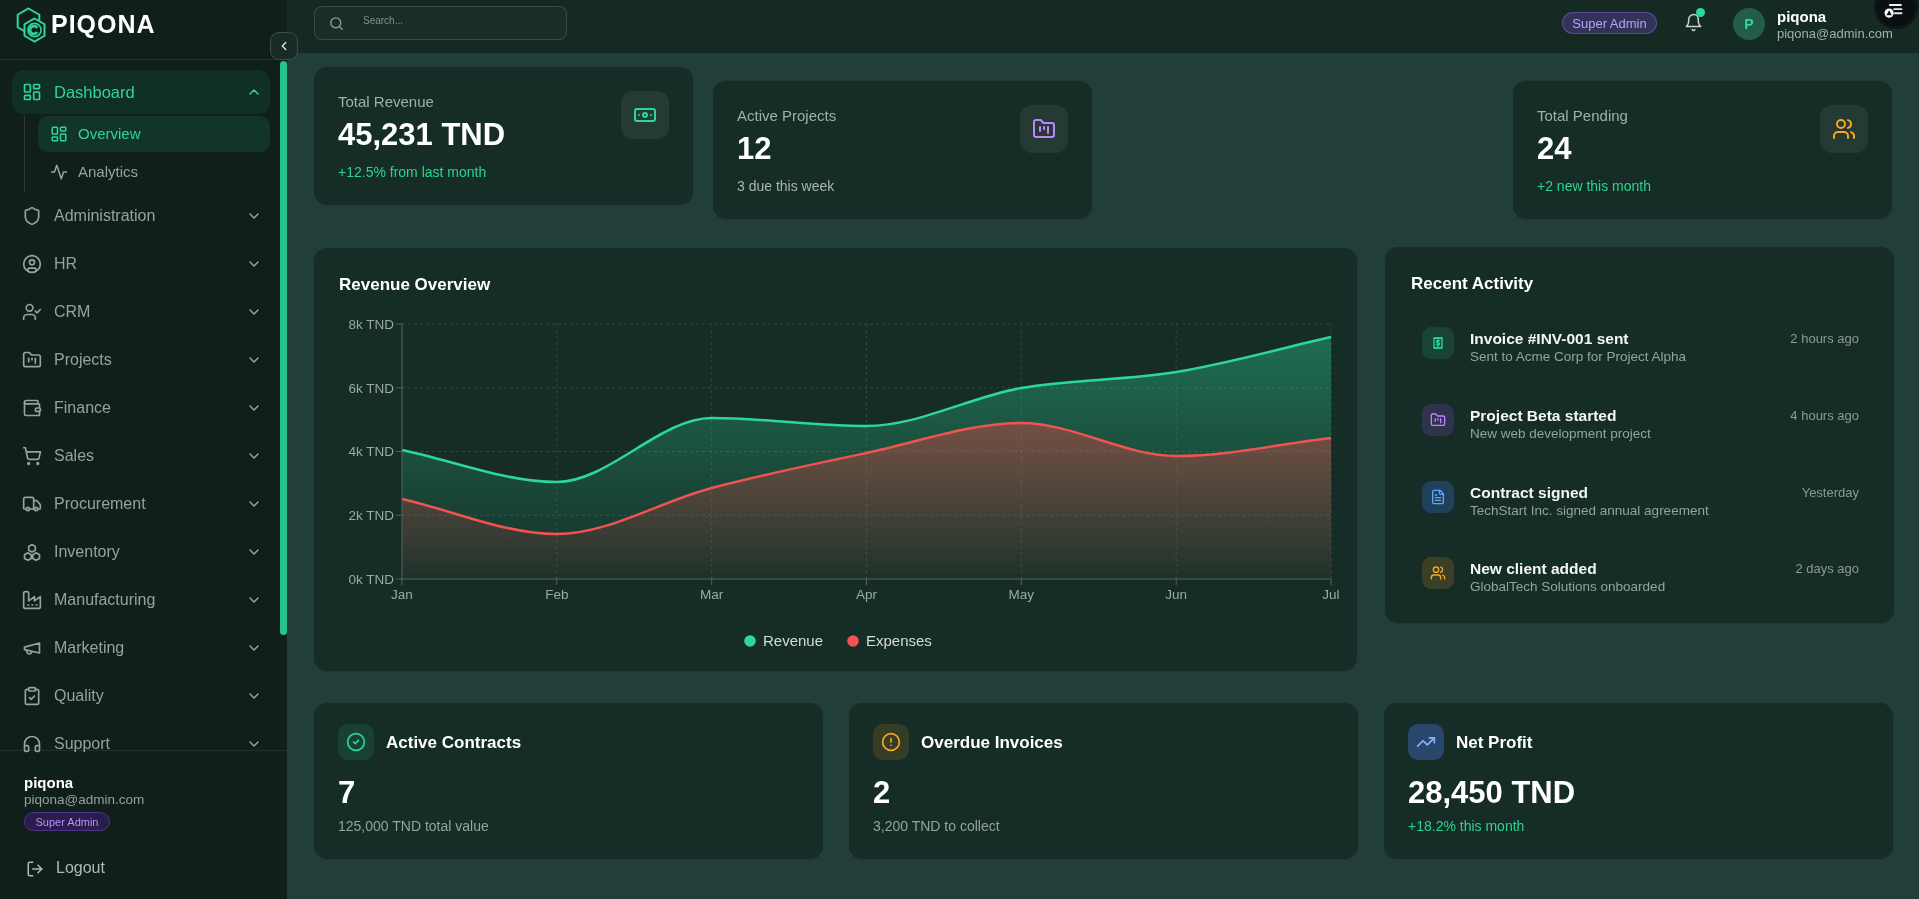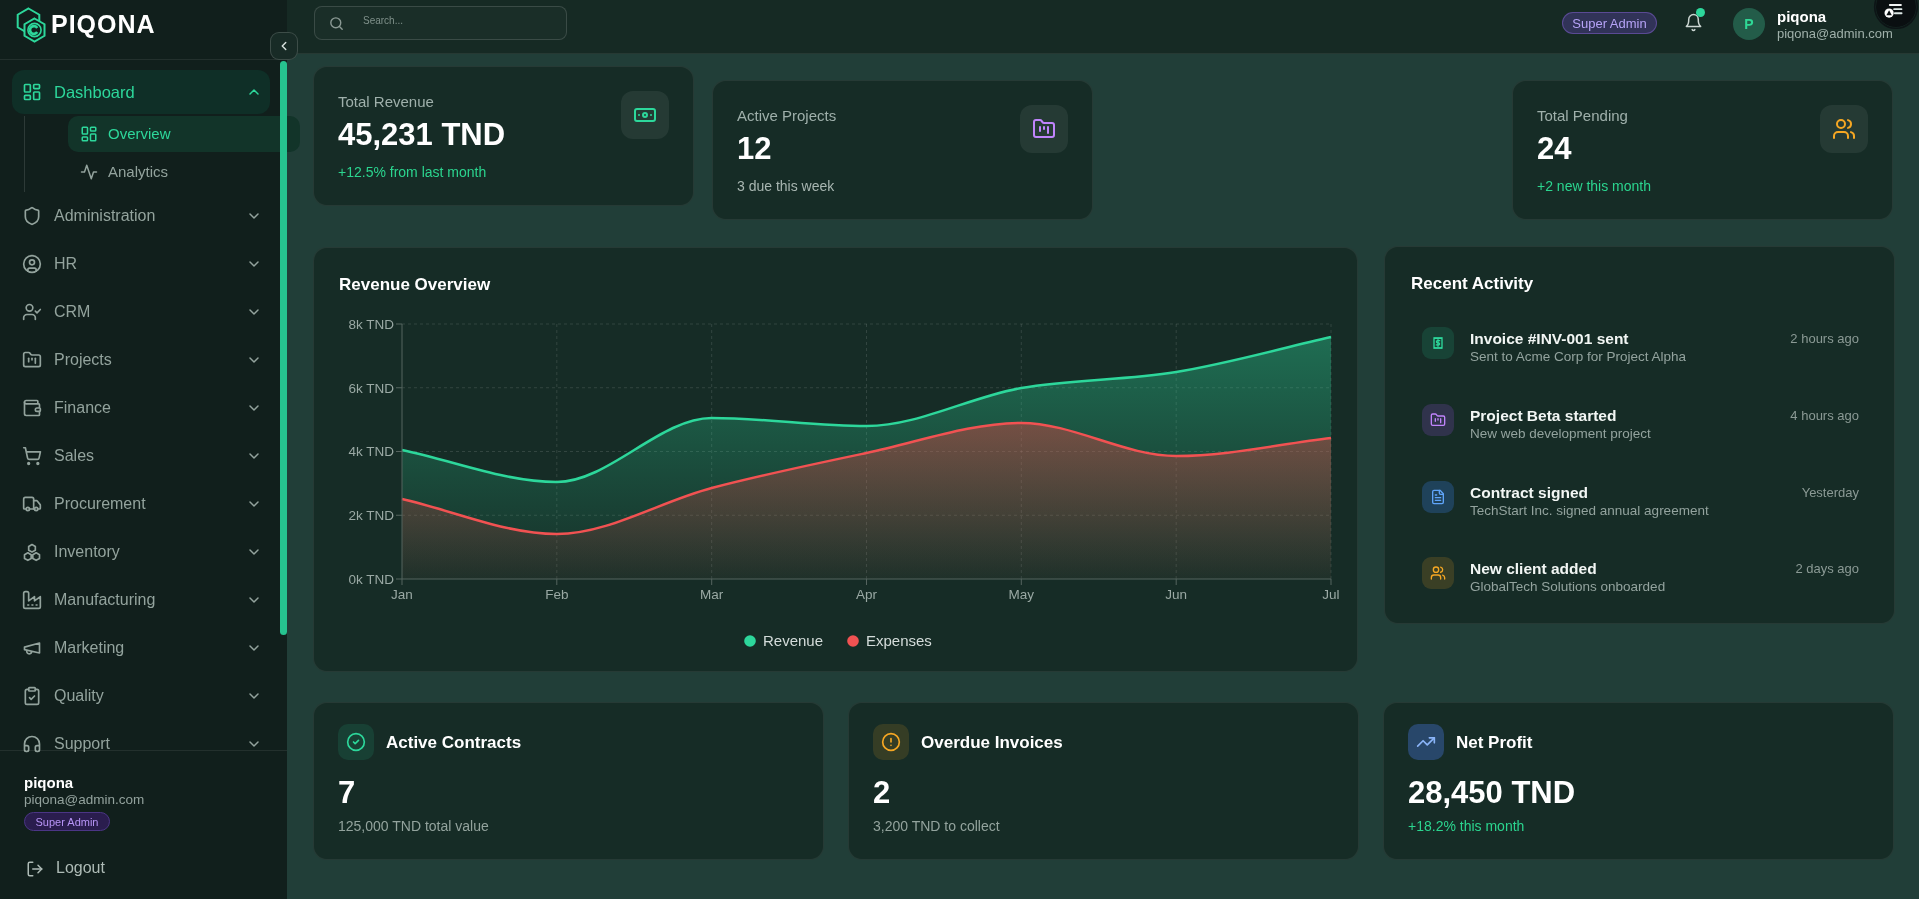--- a/index.html
+++ b/index.html
@@ -8,21 +8,21 @@
 
 #sidebar { position:fixed; left:0; top:0; width:287px; height:899px; background:#111f1c; z-index:10; }
 #sbheader { position:absolute; left:0; top:0; width:287px; height:60px; border-bottom:1px solid rgba(255,255,255,0.08); }
 #logotext { position:absolute; left:51px; top:10px; font-size:25px; font-weight:700; color:#fff; letter-spacing:1px; }
 #sbscroll { position:absolute; right:0px; top:61px; width:7px; height:574px; background:#26c38f; border-radius:4px; }
 .nav-item { position:absolute; left:12px; width:258px; height:44px; border-radius:12px; color:#93a39d; font-size:16px; }
 .nav-item .lbl { position:absolute; left:42px; top:12.5px; }
 .nav-item .ic { position:absolute; left:10px; top:12px; width:20px; height:20px; }
 .nav-item .chev { position:absolute; right:8px; top:14px; width:16px; height:16px; }
 .nav-act { background:#0f2f27; color:#2dd79b; }
-.nav-sub { position:absolute; left:38px; width:232px; height:36px; border-radius:10px; color:#93a39d; font-size:15px;margin-left:30px; }
+.nav-sub { position:absolute; left:38px; width:232px; height:36px; border-radius:10px; color:#93a39d; font-size:15px; }
 .nav-sub .ic { position:absolute; left:12px; top:9px; width:18px; height:18px; }
 .nav-sub .lbl { position:absolute; left:40px; top:9px; }
 .nav-sub-act { background:#123429; color:#2dd79b; }
 #subline { position:absolute; left:24px; top:116px; height:76px; border-left:1px solid rgba(255,255,255,0.12); }
 #userbox { position:absolute; left:0; top:750px; width:287px; border-top:1px solid rgba(255,255,255,0.08); }
 #collapsebtn { position:fixed; left:270px; top:32px; width:28px; height:28px; border-radius:9px; background:#182b26; border:1px solid rgba(255,255,255,0.16); z-index:40; }
 
 #topbar { position:fixed; left:287px; top:0; width:1632px; height:54px; background:#162a24; border-bottom:1px solid rgba(255,255,255,0.07); z-index:5; }
 #searchbox { position:absolute; left:27px; top:6px; width:253px; height:34px; border:1px solid rgba(255,255,255,0.14); border-radius:8px; background:rgba(255,255,255,0.02); }
 #searchbox span { position:absolute; left:48px; top:8px; color:#7f908a; font-size:10px; }

